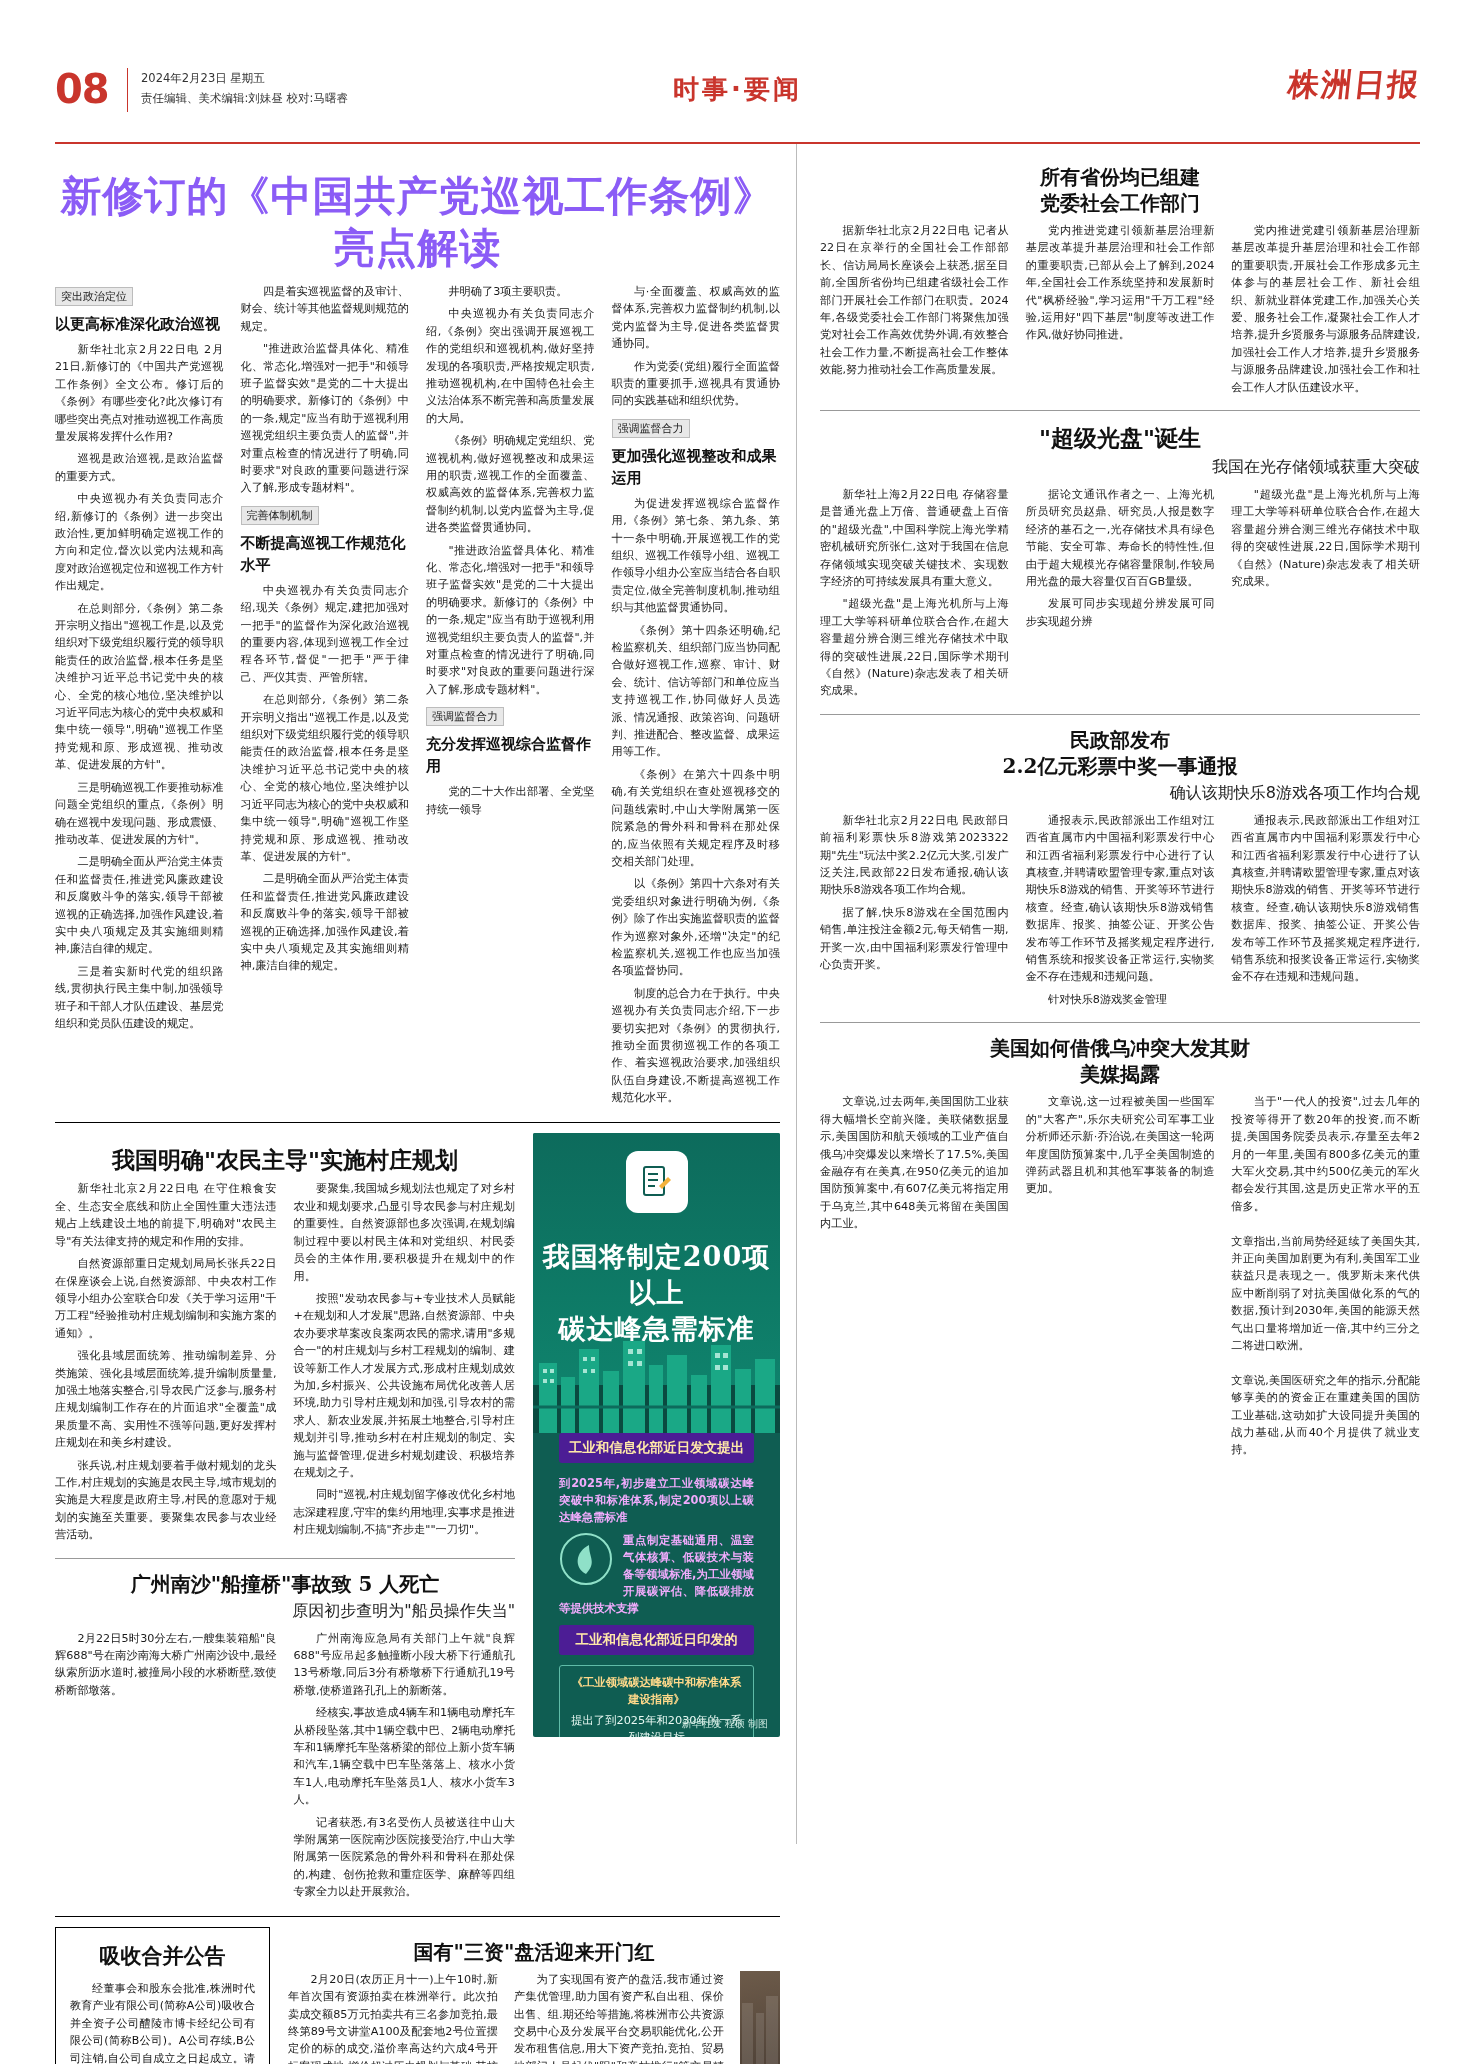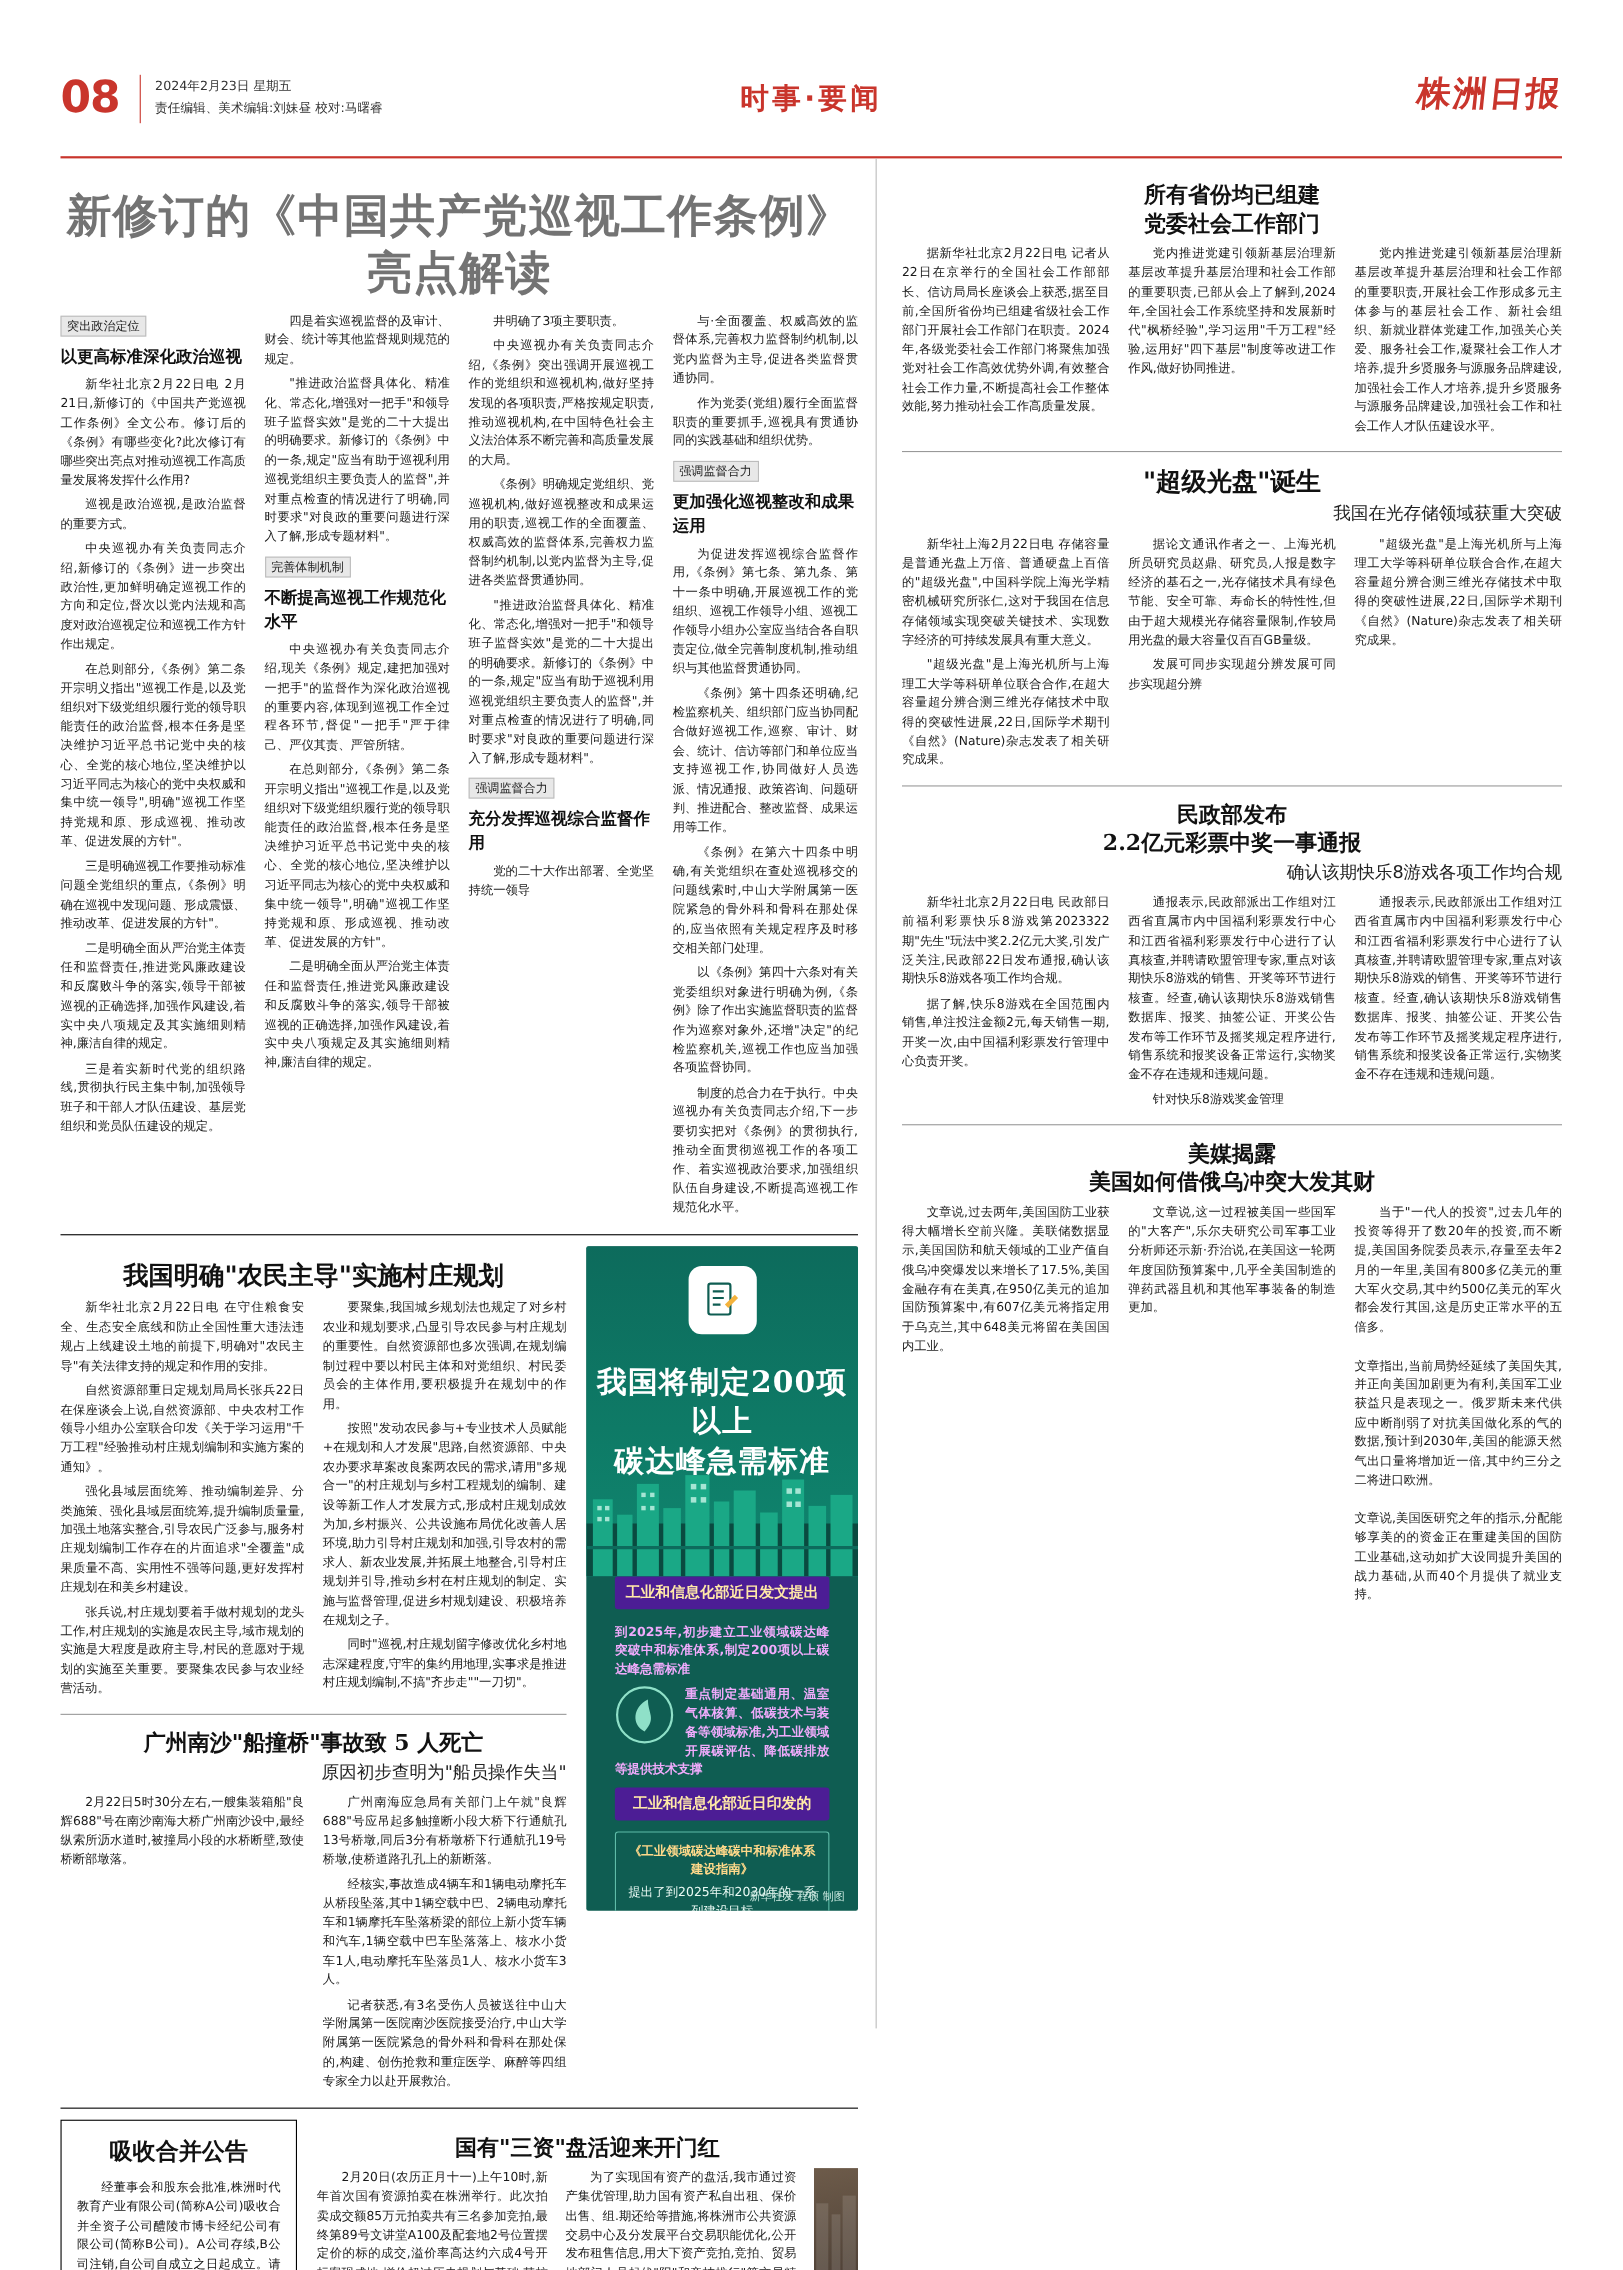--- a/index.html
+++ b/index.html
@@ -21,21 +21,21 @@
   .mh-center { position:absolute; left:0; right:0; top:14px; text-align:center; font-size:26px; color:#c9352c; letter-spacing:3px; font-weight:700; }
   .mh-logo { position:absolute; right:0; top:6px; font-size:31px; color:#c9352c; font-weight:700; font-family:"DejaVu Serif","Liberation Serif",serif; letter-spacing:2px; transform:skewX(-6deg); }
 
   
   .body-wrap { position:relative; margin:0 55px; }
   .col-left { position:absolute; left:0; top:0; width:725px; }
   .col-right { position:absolute; right:0; top:0; width:600px; }
   .vrule { position:absolute; top:0; width:1px; background:#bbb; }
 
   
-  .headline { text-align:center; font-family:"DejaVu Serif","Liberation Serif",serif; font-weight:700; font-size:41px; line-height:1.28; letter-spacing:1px; margin:26px 0 8px; color:#737373; }
+  .headline { text-align:center; font-family:"DejaVu Serif","Liberation Serif",serif; font-weight:700; font-size:41px; line-height:1.28; letter-spacing:1px; margin:26px 0 8px; color:#8b5cf6; }
   .headline .l2 { display:block; }
 
   
   .cols { display:flex; gap:17px; }
   .cols > div { flex:1 1 0; }
   p.t { font-size:11.2px; line-height:17.4px; text-align:justify; margin:0 0 5px; text-indent:2em; color:#1a1a1a; }
   .tag { display:inline-block; background:#e8e8e8; border:1px solid #bcbcbc; font-size:11px; padding:1px 5px; margin:4px 0 3px; color:#222; }
   .secttitle { font-size:15px; font-weight:700; margin:4px 0 6px; line-height:22px; }
 
   
@@ -339,22 +339,22 @@
           <p class="t">针对快乐8游戏奖金管理</p>
         </div>
         <div>
           <p class="t">通报表示,民政部派出工作组对江西省直属市内中国福利彩票发行中心和江西省福利彩票发行中心进行了认真核查,并聘请欧盟管理专家,重点对该期快乐8游戏的销售、开奖等环节进行核查。经查,确认该期快乐8游戏销售数据库、报奖、抽签公证、开奖公告发布等工作环节及摇奖规定程序进行,销售系统和报奖设备正常运行,实物奖金不存在违规和违规问题。</p>
         </div>
       </div>
 
       <div class="hr-thin"></div>
 
       <h2 class="art h-20">
+        <div>美国如何借俄乌冲突大发其财</div>
         <div>美媒揭露</div>
-        <div>美国如何借俄乌冲突大发其财</div>
       </h2>
       <div class="cols">
         <div>
           <p class="t">文章说,过去两年,美国国防工业获得大幅增长空前兴隆。美联储数据显示,美国国防和航天领域的工业产值自俄乌冲突爆发以来增长了17.5%,美国金融存有在美真,在950亿美元的追加国防预算案中,有607亿美元将指定用于乌克兰,其中648美元将留在美国国内工业。</p>
         </div>
         <div>
           <p class="t">文章说,这一过程被美国一些国军的"大客产",乐尔夫研究公司军事工业分析师还示新·乔治说,在美国这一轮两年度国防预算案中,几乎全美国制造的弹药武器且机和其他军事装备的制造更加。</p>
         </div>
         <div>
           <p class="t" style="white-space:pre-line;">当于"一代人的投资",过去几年的投资等得开了数20年的投资,而不断提,美国国务院委员表示,存量至去年2月的一年里,美国有800多亿美元的重大军火交易,其中约500亿美元的军火都会发行其国,这是历史正常水平的五倍多。

